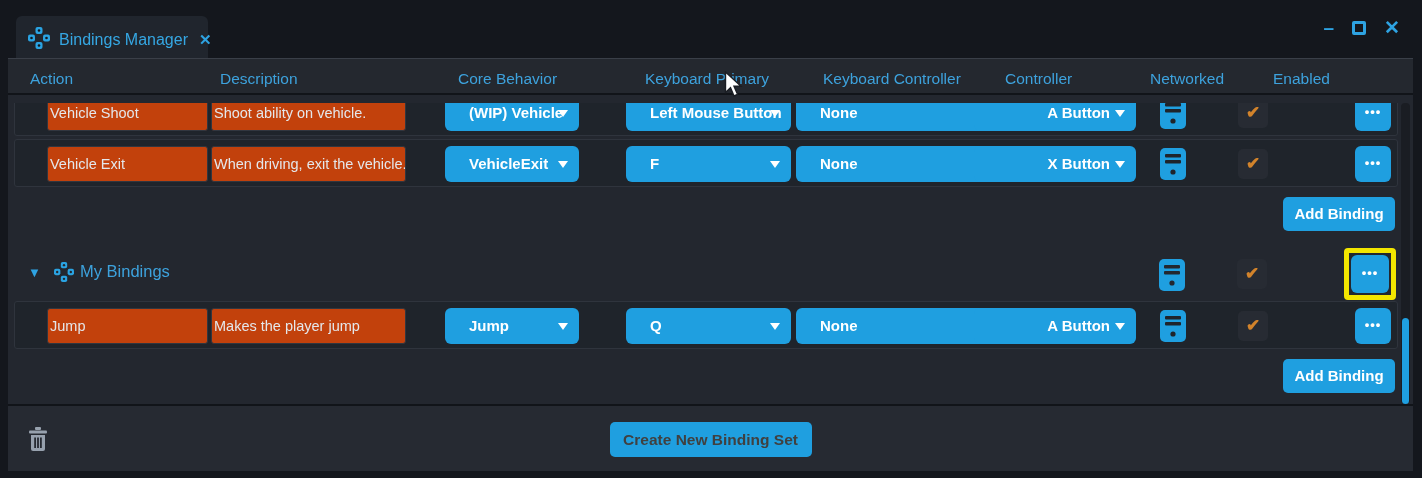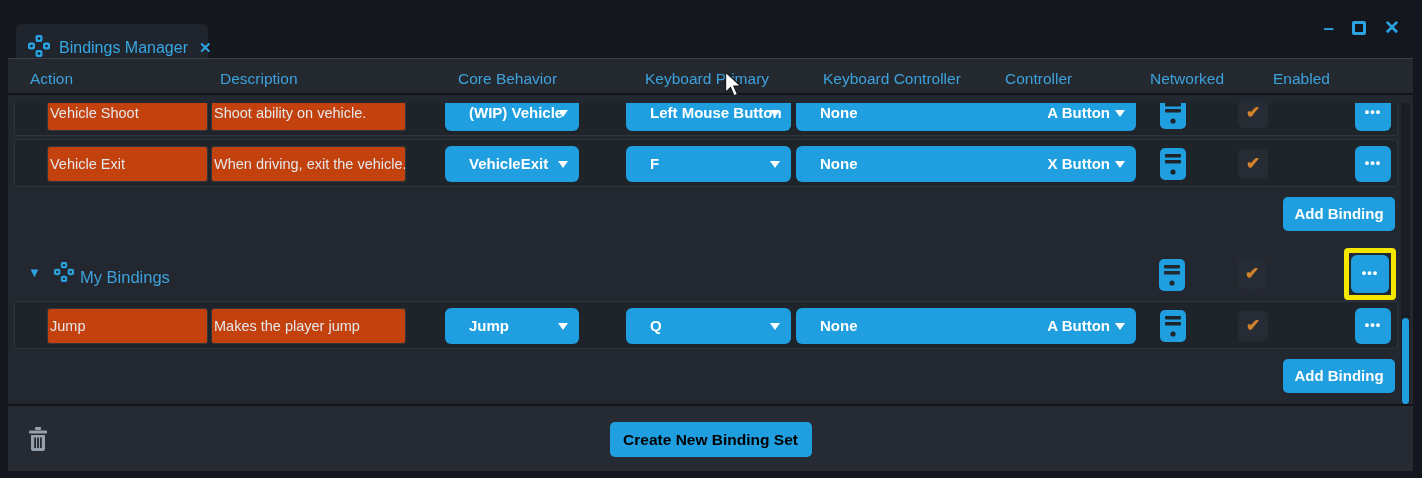--- a/index.html
+++ b/index.html
@@ -5,21 +5,21 @@
   * { margin:0; padding:0; box-sizing:border-box; }
   html,body { background:#0d0f13; }
   body { font-family:"Liberation Sans", sans-serif; }
   .window {
     position:relative; width:1422px; height:478px;
     background:#14171d; overflow:hidden;
   }
   
   .titlebar { position:absolute; left:0; top:0; width:100%; height:58px; background:#14171d; }
   .tab {
-    position:absolute; left:16px; top:24px; width:192px; height:48px;
+    position:absolute; left:16px; top:16px; width:192px; height:48px;
     background:#20252d; border-radius:6px 6px 0 0;
     display:flex; align-items:center; padding:0 12px; gap:9px;
   }
   .tab-title { color:#35a7e3; font-size:16px; white-space:nowrap; }
   .tab-close { color:#2ea3e2; font-size:15px; font-weight:700; cursor:default; margin-left:2px; }
   .win-controls { position:absolute; right:22px; top:18px; display:flex; align-items:center; gap:18px; }
   .wc { color:#2ea3e2; font-size:19px; font-weight:700; line-height:20px; cursor:default; }
   .wc-max { width:14px; height:14px; border:3px solid #2ea3e2; border-radius:2px; }
   
   .content {
@@ -64,21 +64,21 @@
   }
   .more-btn {
     position:absolute; left:1340px; top:6px; width:36px; height:36px;
     background:#1f9fe0; border-radius:6px; color:#fff; text-align:center;
     font-size:13px; font-weight:700; line-height:34px; letter-spacing:1px; cursor:default;
   }
   
   .group-row { position:absolute; left:6px; width:1384px; height:52px; }
   .grp-arrow { position:absolute; left:14px; top:17px; color:#2ea3e2; font-size:13px; cursor:default; }
   .grp-icon { position:absolute; left:40px; top:14px; }
-  .grp-label { position:absolute; left:66px; top:20px; color:#3da2dd; font-size:16.5px; white-space:nowrap; }
+  .grp-label { position:absolute; left:66px; top:14px; color:#3da2dd; font-size:16.5px; white-space:nowrap; }
   .group-row .net-ic { top:11px; }
   .group-row .cbx { top:11px; }
   .hl-wrap {
     position:absolute; left:1330px; top:0px;
     border:5px solid #f3e600; padding:2px; border-radius:4px; background:#23272f;
   }
   .hl-wrap .more-btn { position:static; width:38px; height:38px; line-height:36px; }
   .add-btn {
     position:absolute; right:18px; width:112px; height:34px;
     background:#1f9fe0; border-radius:5px; color:#fff; font-size:15px; font-weight:700;
@@ -89,21 +89,21 @@
   .vthumb { position:absolute; left:1px; top:215px; width:7px; height:86px; background:#1f9fe0; border-radius:4px; }
   
   .footer {
     position:absolute; left:0; right:0; bottom:0; height:67px;
     background:#262a32; border-top:2px solid #111419;
   }
   .trash { position:absolute; left:20px; top:21px; cursor:default; }
   .create-btn {
     position:absolute; left:50%; transform:translateX(-50%); top:16px;
     width:202px; height:35px; background:#1f9fe0; border-radius:5px;
-    color:#000000; font-size:15.5px; font-weight:700; text-align:center; line-height:35px; cursor:default;
+    color:#404040; font-size:15.5px; font-weight:700; text-align:center; line-height:35px; cursor:default;
   }
   .cursor { position:absolute; left:724px; top:71px; z-index:50; pointer-events:none; }
 </style>
 </head>
 <body>
 
 <div class="window">
 
   <div class="titlebar">
     <div class="tab">

